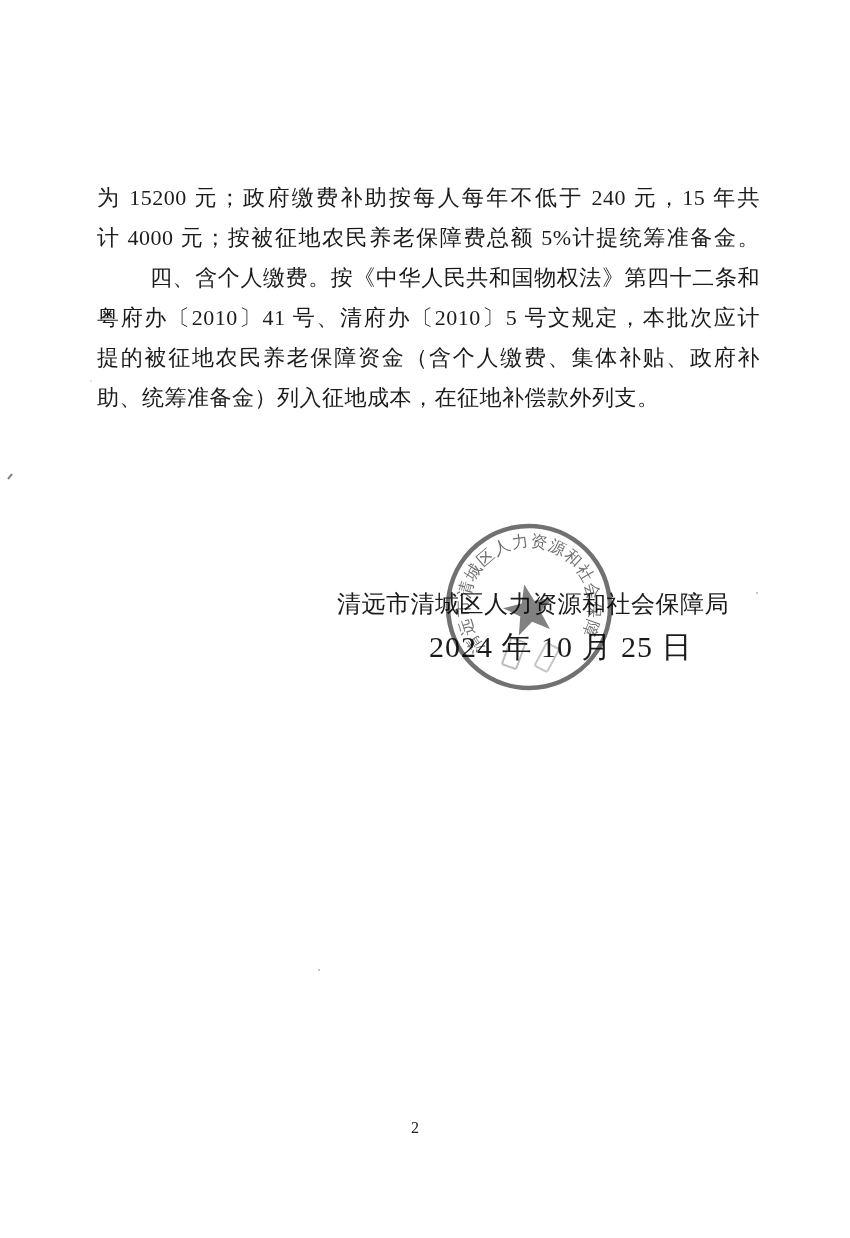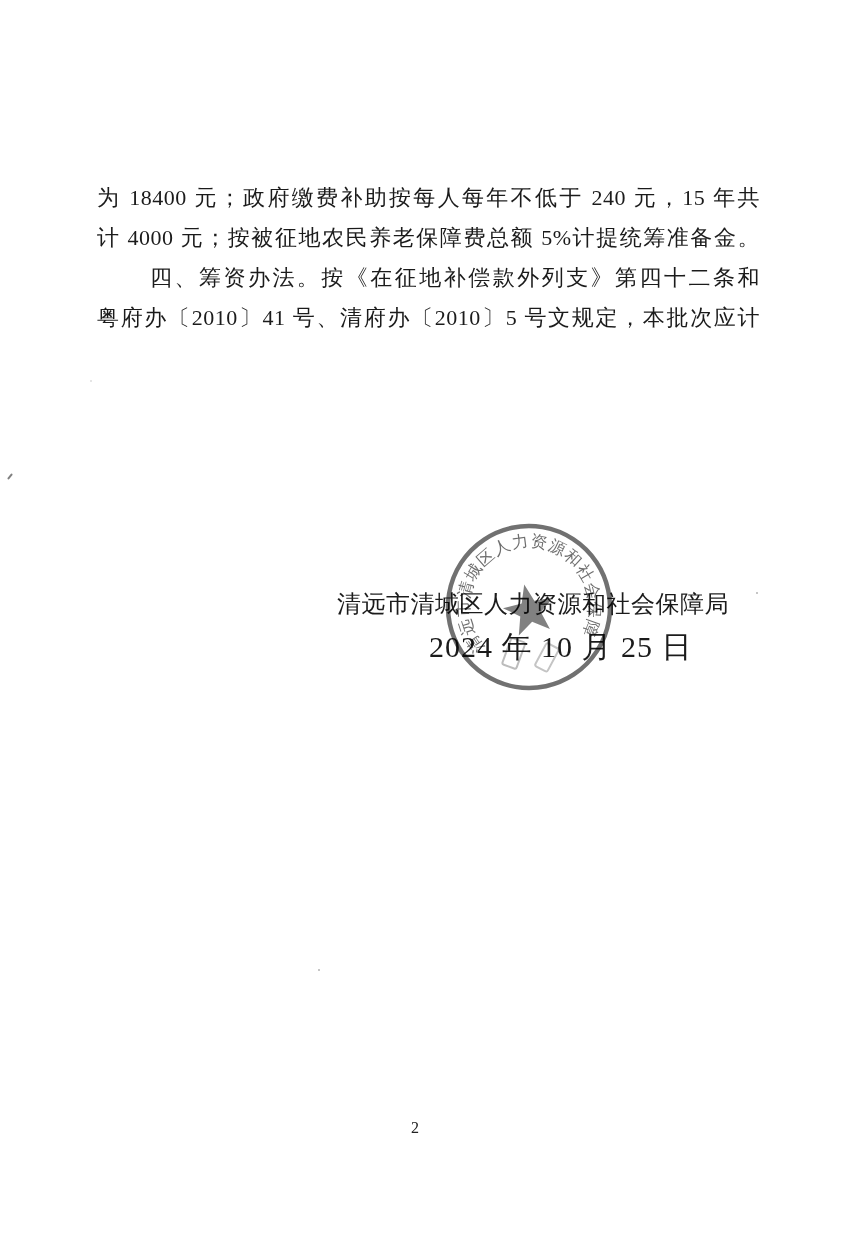--- a/index.html
+++ b/index.html
@@ -91,24 +91,26 @@
   .speck-1 { left: 318px; top: 969px; }
   .speck-2 { left: 756px; top: 592px; }
   .speck-3 { left: 90px; top: 380px; opacity: 0.25; }
 </style>
 </head>
 <body>
 
 <div class="page">
 
   <div class="body-text">
-    <div class="line justify">为 18400 元；政府缴费补助按每人每年不低于 240 元，15 年共</div>
+    <div class="line justify">为 15200 元；政府缴费补助按每人每年不低于 240 元，15 年共</div>
     <div class="line justify">计 4000 元；按被征地农民养老保障费总额 5%计提统筹准备金。</div>
-    <div class="line justify indent">四、筹资办法。按《在征地补偿款外列支》第四十二条和</div>
+    <div class="line justify indent">四、含个人缴费。按《中华人民共和国物权法》第四十二条和</div>
     <div class="line justify">粤府办〔2010〕41 号、清府办〔2010〕5 号文规定，本批次应计</div>
+    <div class="line justify">提的被征地农民养老保障资金（含个人缴费、集体补贴、政府补</div>
+    <div class="line">助、统筹准备金）列入征地成本，在征地补偿款外列支。</div>
   </div>
 
   <div class="signature-line">清远市清城区人力资源和社会保障局</div>
 
   <div class="date-line">2024 年 10 月 25 日</div>
 
   <div class="seal">
     <svg width="176" height="176" viewBox="0 0 176 176" xmlns="http://www.w3.org/2000/svg">
 
       <circle cx="88" cy="88" r="81" fill="none" stroke="#3e3e3e" stroke-width="4.5" opacity="0.9"></circle>

